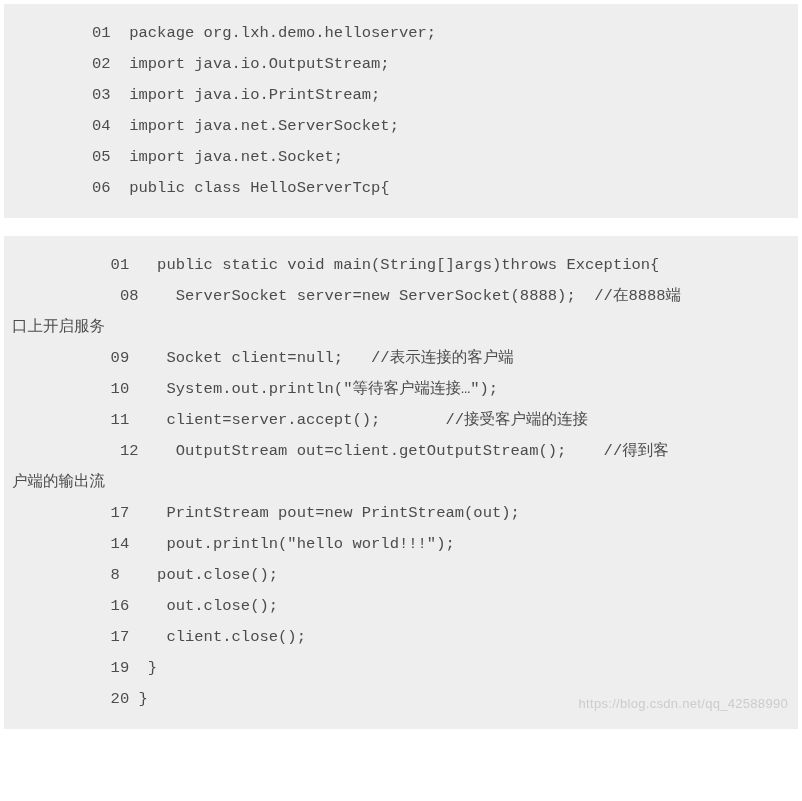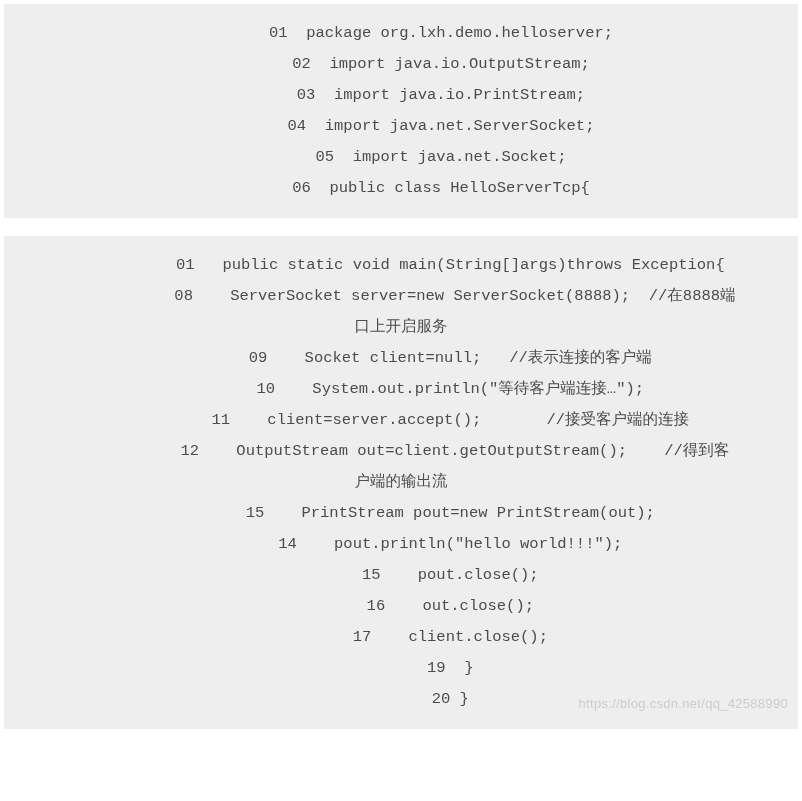--- a/index.html
+++ b/index.html
@@ -1,19 +1,18 @@
 <!DOCTYPE html>
 <html><head>
   <meta charset="utf-8">
   <style>
     * {
       margin: 0;
       padding: 0;
       box-sizing: border-box;
-      text-align: center;
     }
     body {
       font-family: "Courier New", Consolas, monospace;
       background: #ffffff;
       width: 802px;
       padding: 4px;
     }
     .code-block {
       background: #eeeeee;
       padding: 14px 8px 14px 8px;
@@ -57,21 +56,21 @@
 
 <div class="code-block">
   <div class="line indent1">  01   public static void main(String[]args)throws Exception{</div>
   <div class="line indent1">   08    ServerSocket server=new ServerSocket(8888);  //在8888端</div>
   <div class="line">口上开启服务</div>
   <div class="line indent1">  09    Socket client=null;   //表示连接的客户端</div>
   <div class="line indent1">  10    System.out.println("等待客户端连接…");</div>
   <div class="line indent1">  11    client=server.accept();       //接受客户端的连接</div>
   <div class="line indent1">   12    OutputStream out=client.getOutputStream();    //得到客</div>
   <div class="line">户端的输出流</div>
-  <div class="line indent1">  15    PrintStream pout=new PrintStream(out);</div>
+  <div class="line indent1">  17    PrintStream pout=new PrintStream(out);</div>
   <div class="line indent1">  14    pout.println("hello world!!!");</div>
-  <div class="line indent1">  15    pout.close();</div>
+  <div class="line indent1">  8    pout.close();</div>
   <div class="line indent1">  16    out.close();</div>
   <div class="line indent1">  17    client.close();</div>
   <div class="line indent1">  19  }</div>
   <div class="line indent1">  20 }</div>
   <div class="watermark">https://blog.csdn.net/qq_42588990</div>
 </div>
 
 </body></html>

